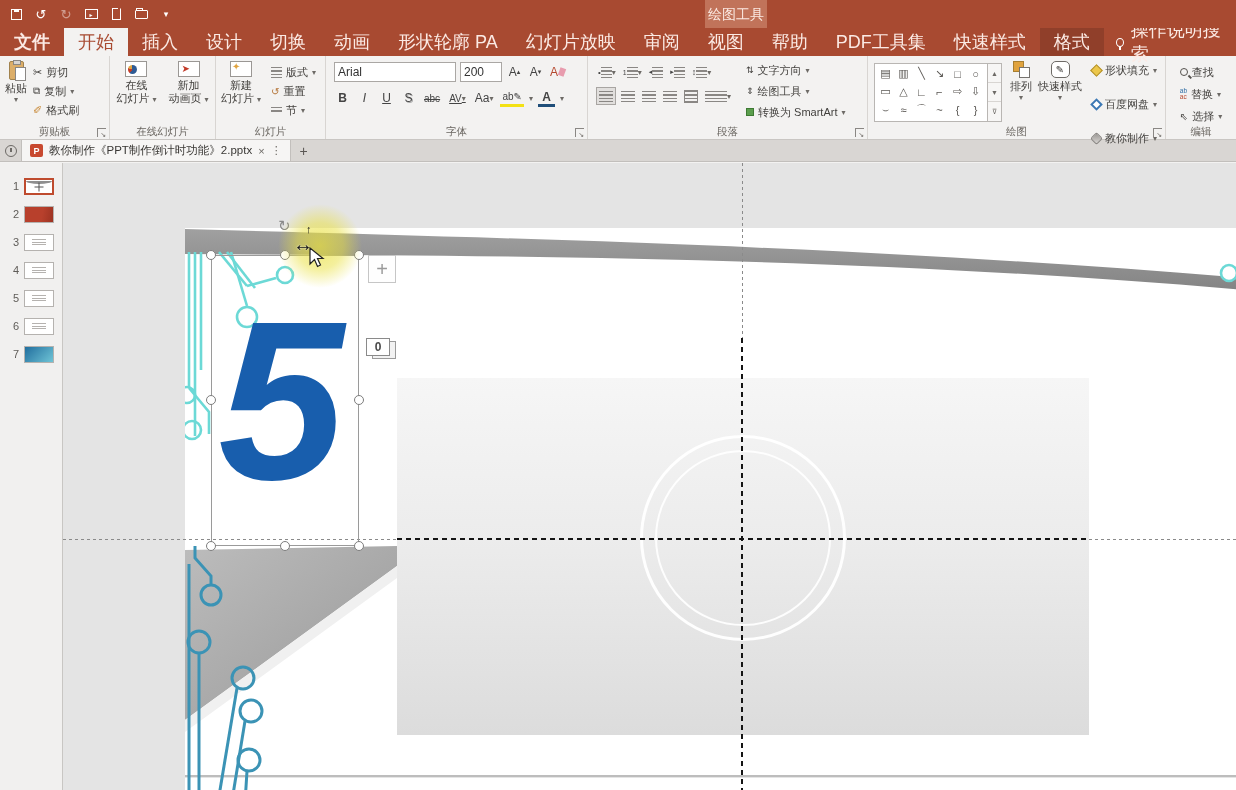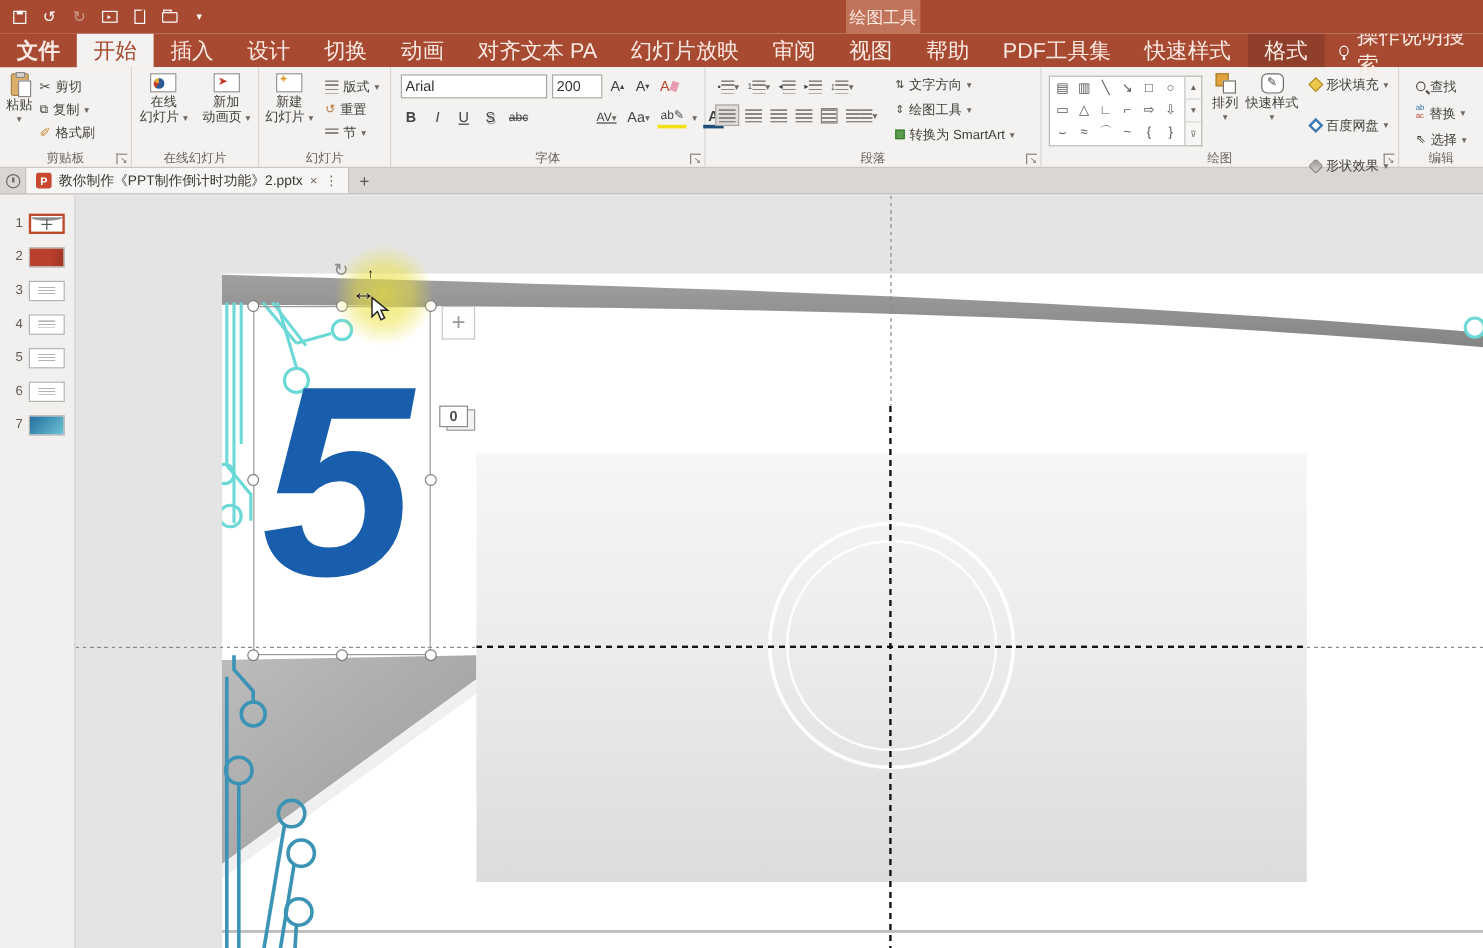--- a/index.html
+++ b/index.html
@@ -153,21 +153,21 @@
     <div class="ctx-head">绘图工具</div>
   </div>
 
   <div class="tabrow">
     <div class="rtab file">文件</div>
     <div class="rtab active">开始</div>
     <div class="rtab">插入</div>
     <div class="rtab">设计</div>
     <div class="rtab">切换</div>
     <div class="rtab">动画</div>
-    <div class="rtab">对齐文本 PA</div>
+    <div class="rtab">形状轮廓 PA</div>
     <div class="rtab">幻灯片放映</div>
     <div class="rtab">审阅</div>
     <div class="rtab">视图</div>
     <div class="rtab">帮助</div>
     <div class="rtab">PDF工具集</div>
     <div class="rtab">快速样式</div>
     <div class="rtab ctx">格式</div>
     <div class="tellme">
       <span class="bulb"></span>
       <span>操作说明搜索</span>
@@ -268,21 +268,21 @@
             <span>A</span>
             <span style="width:6px;height:8px;background:#e89cae;display:inline-block;transform:rotate(20deg);margin-left:1px;"></span>
           </span>
       </div>
       <div style="display:flex; align-items:center; gap:5px; margin-top:7px;">
         <span class="fbtn" style="font-weight:bold;">B</span>
         <span class="fbtn" style="font-style:italic;">I</span>
         <span class="fbtn" style="text-decoration:underline;">U</span>
         <span class="fbtn" style="text-shadow:1px 1px 0 #aaa;">S</span>
         <span class="fbtn" style="text-decoration:line-through; font-size:10px;">abc</span>
-        <span class="fbtn" style="font-size:10px; text-decoration:underline;margin-left:48px;">
+        <span class="fbtn" style="font-size:10px; text-decoration:underline;">
             <span>AV</span>
             <span class="chev">▾</span>
           </span>
         <span class="fbtn">
             <span>Aa</span>
             <span class="chev">▾</span>
           </span>
         <span class="fbtn u-yel" style="font-size:10px;"><span>ab</span>✎</span>
           <span class="chev">▾</span>
         <span class="fbtn u-blu" style="font-weight:bold;">
@@ -398,21 +398,21 @@
             <span>形状填充</span>
             <span class="chev">▾</span>
           </div>
         <div class="sbtn">
             <span class="dm line"></span>
             <span>百度网盘</span>
             <span class="chev">▾</span>
           </div>
         <div class="sbtn">
             <span class="dm fx"></span>
-            <span>形状效果</span>
+            <span>教你制作</span>
             <span class="chev">▾</span>
           </div>
       </div>
       <div class="rfoot">
           <span>绘图</span>
         </div>
       <span class="launcher">↘</span>
     </div>
 
     <div class="rgroup" style="flex:1; border-right:none;">

